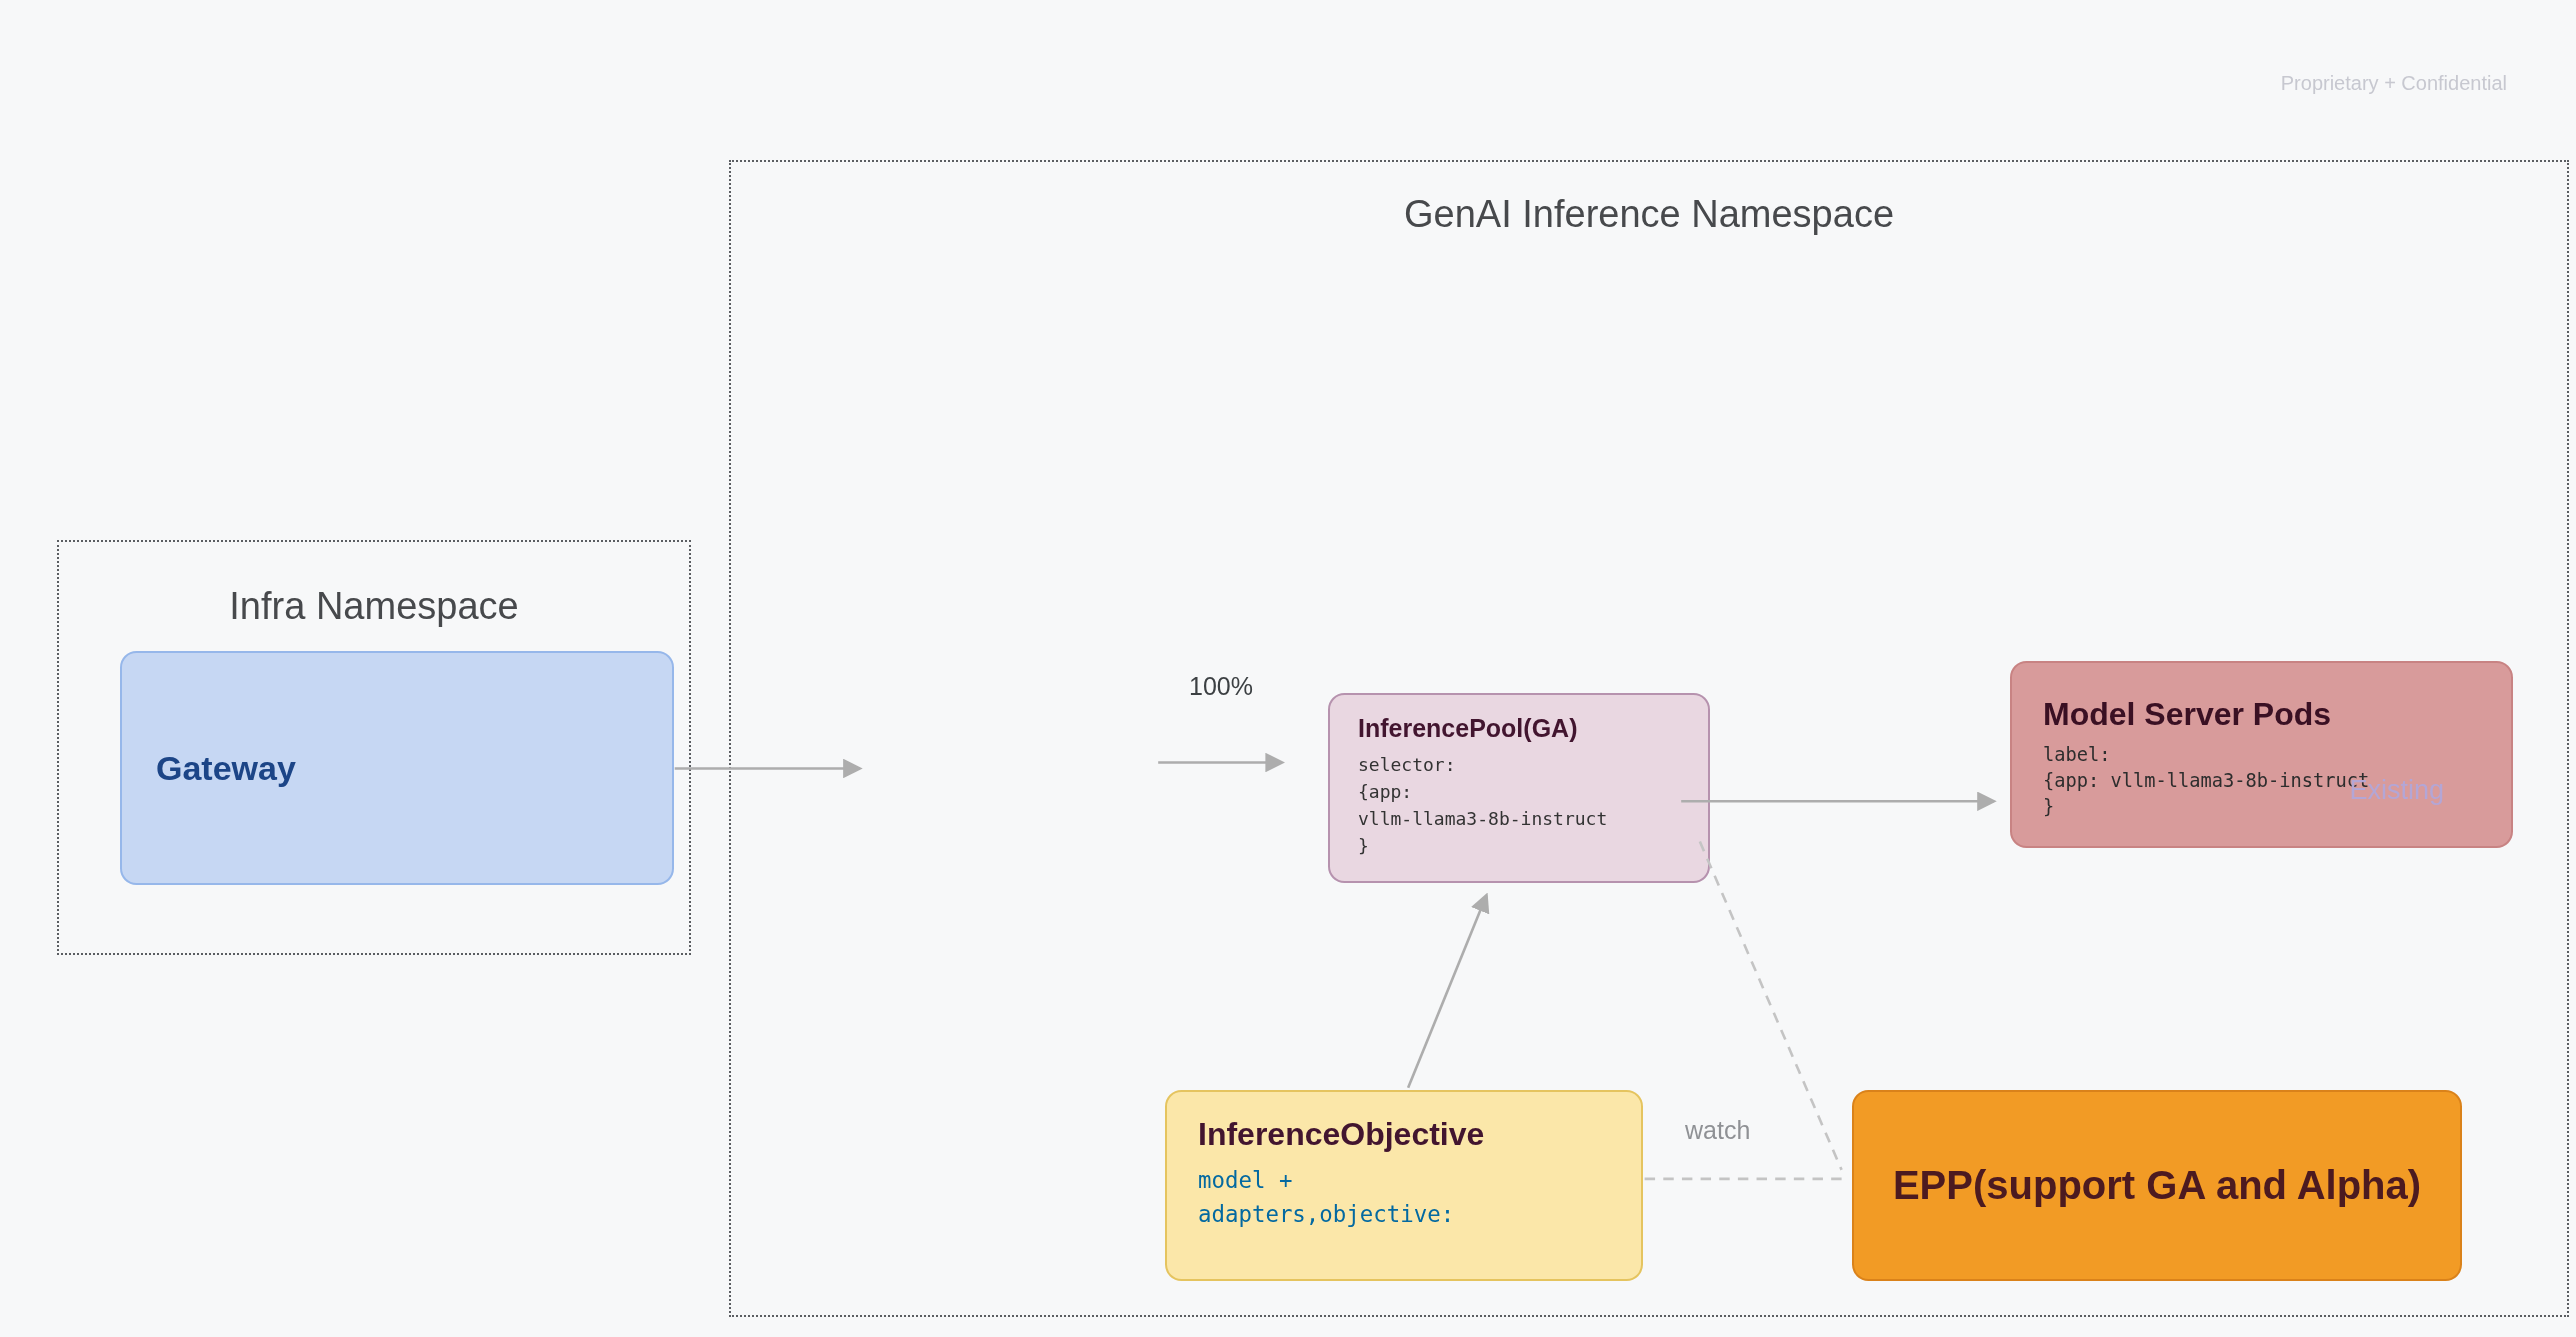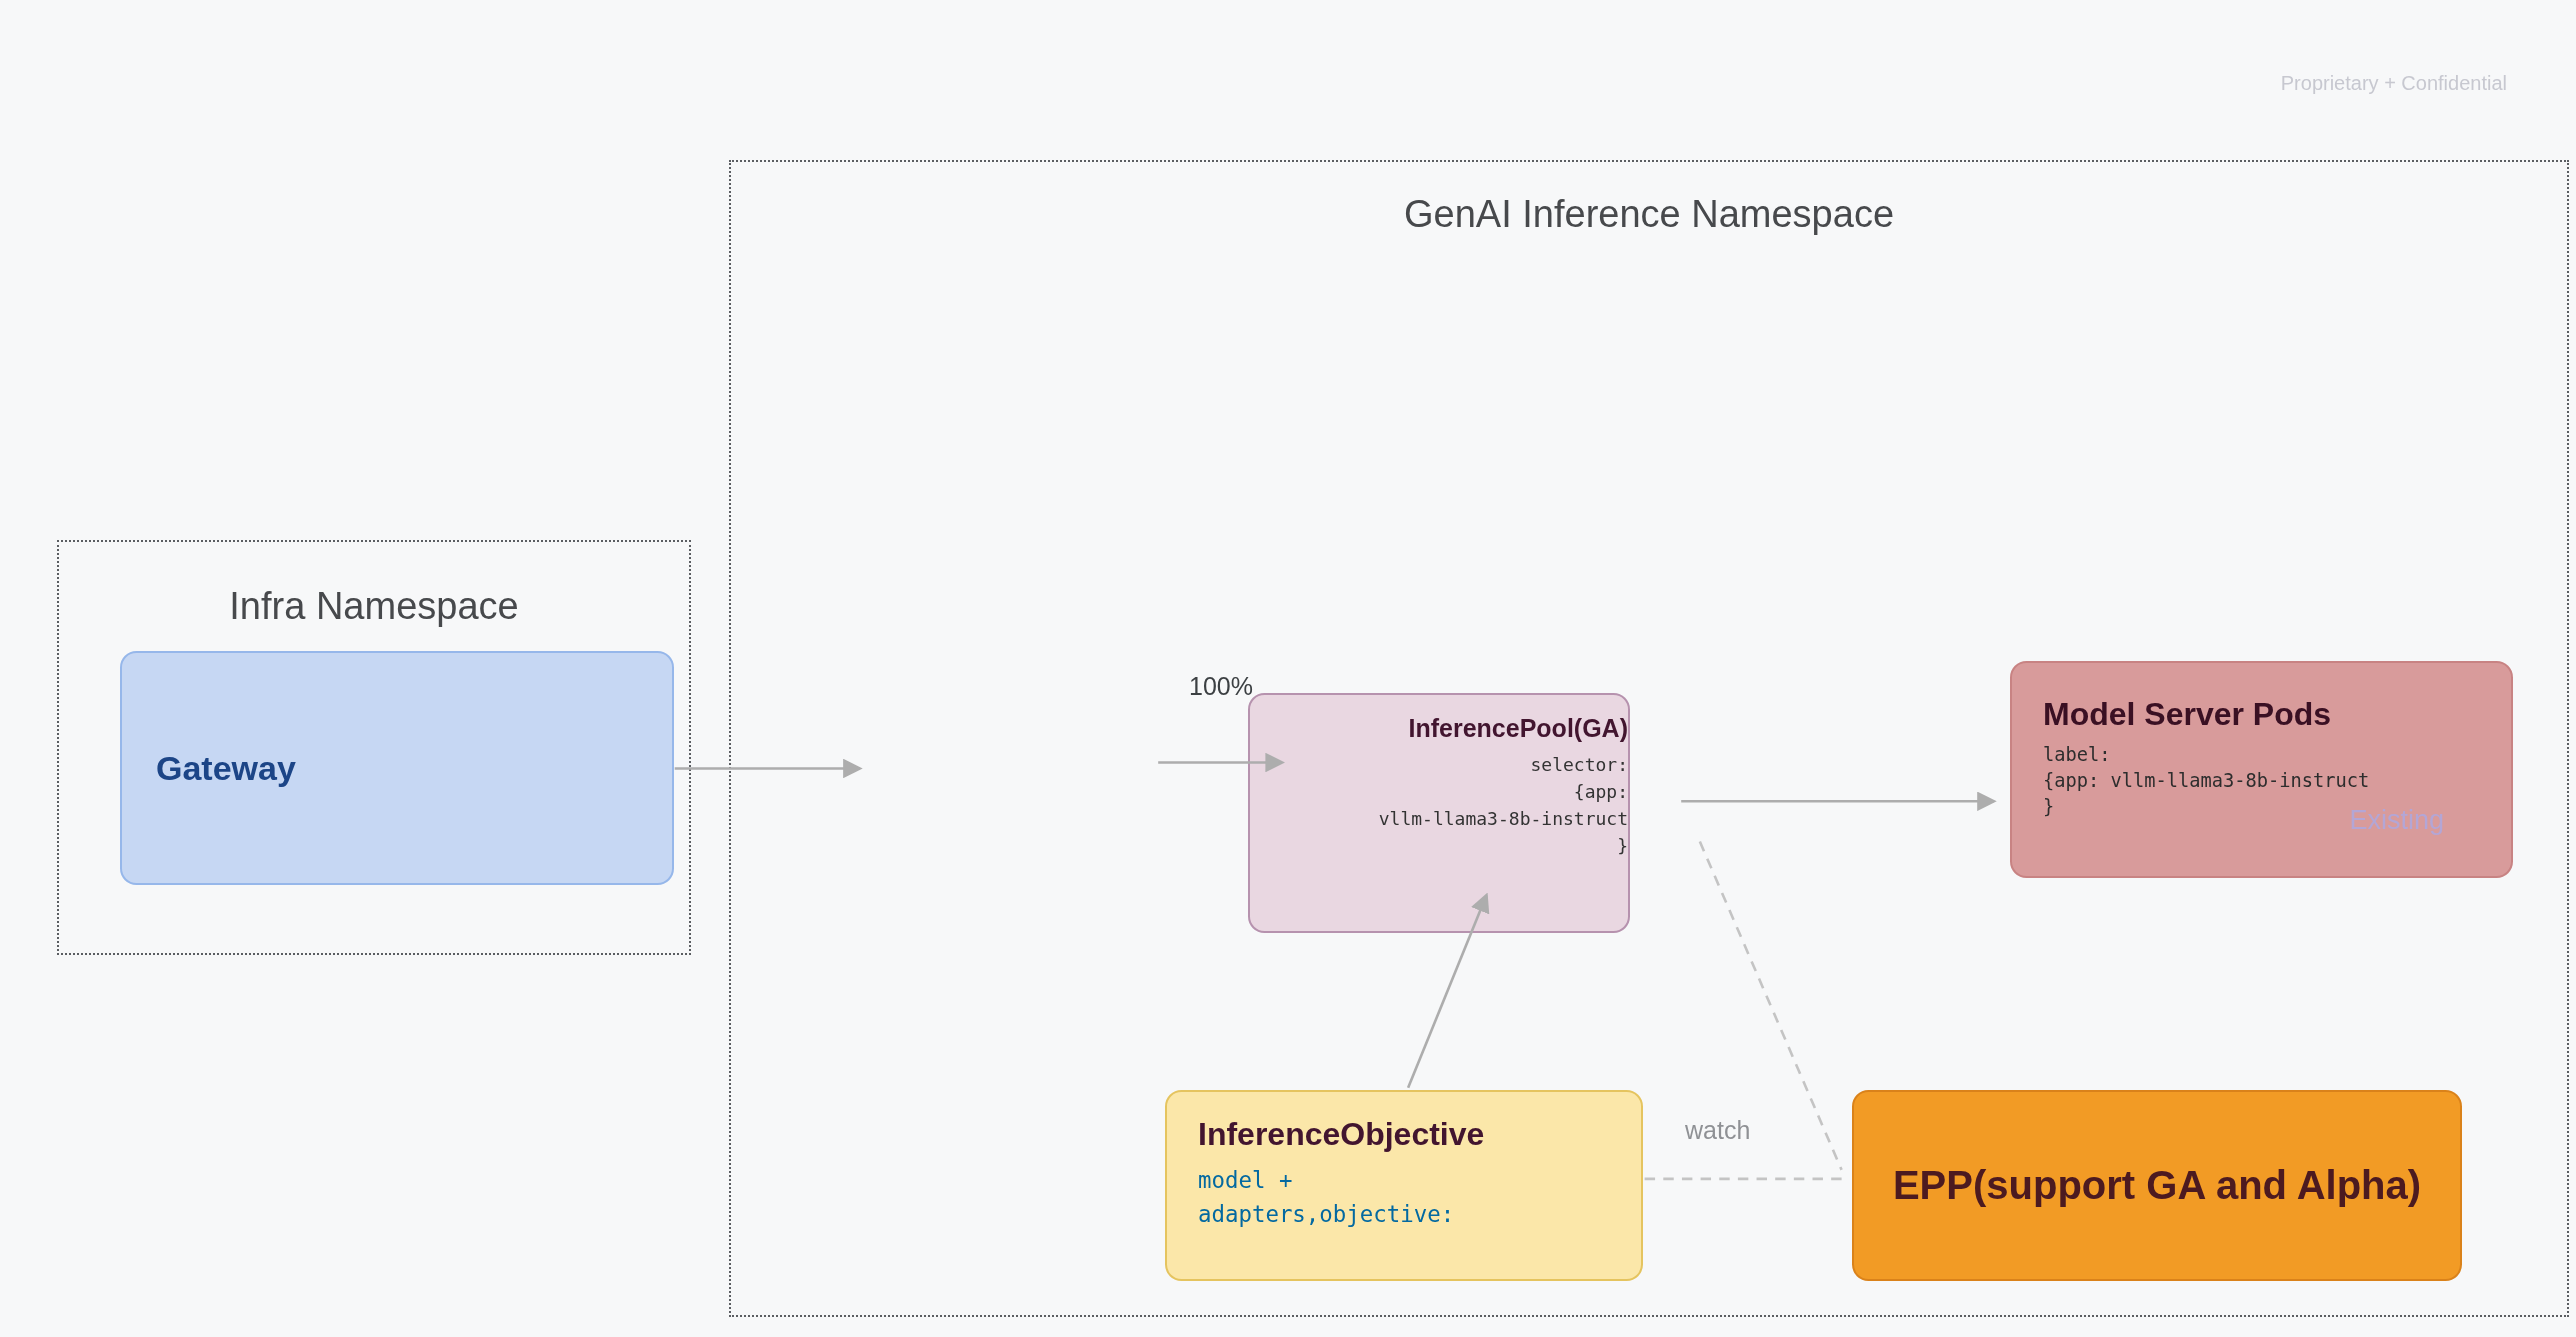--- a/index.html
+++ b/index.html
@@ -56,31 +56,30 @@
 
   .node-httproute{
     left:874px;top:646px;width:283px;height:244px;
     background:var(--httproute-fill,#d9e8d0);
     border:2.2px solid var(--httproute-border,#a6c78f);
     display:flex;align-items:center;justify-content:center;
   }
   .node-httproute .node-title{font-size:34px;color:var(--httproute-text,#2f6218);}
 
   .node-pool{
-    left:1248px;top:693px;width:382px;height:240px;
+    left:1328px;top:693px;width:382px;height:190px;
     background:var(--pool-fill,#e9d7e1);
     border:2.2px solid var(--pool-border,#b692ae);
     padding:19.4px 0 0 28px;
-    text-align:right;
   }
   .node-pool .node-title{font-size:25px;color:var(--pool-text,#42152f);margin-bottom:7.5px;}
   .node-pool .node-code{font-size:18px;line-height:27px;}
 
   .node-pods{
-    left:2010px;top:661px;width:503px;height:217px;
+    left:2010px;top:661px;width:503px;height:187px;
     background:var(--pods-fill,#d89b9b);
     border:2.2px solid var(--pods-border,#c88383);
     padding:33px 0 0 31px;
   }
   .node-pods .node-title{font-size:32px;color:var(--pods-text,#3a1023);margin-bottom:9px;}
   .node-pods .node-code{font-size:18.7px;line-height:26px;color:#2d2d2d;}
   .status-existing{
     position:absolute;right:67px;bottom:40px;
     font-size:27px;
     color:var(--existing-text,#b3a6d6);

